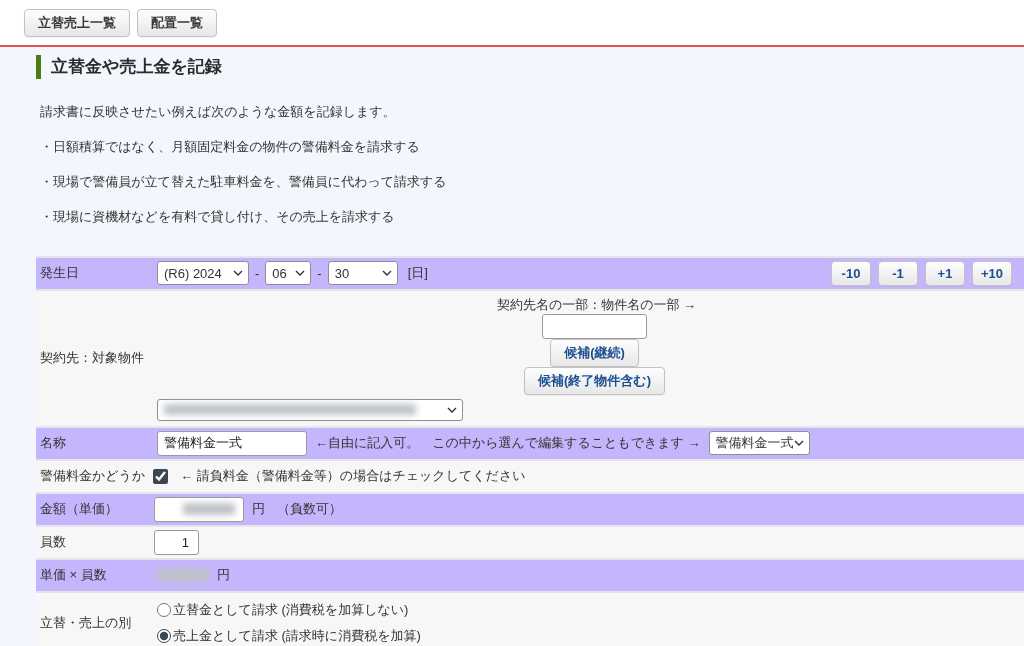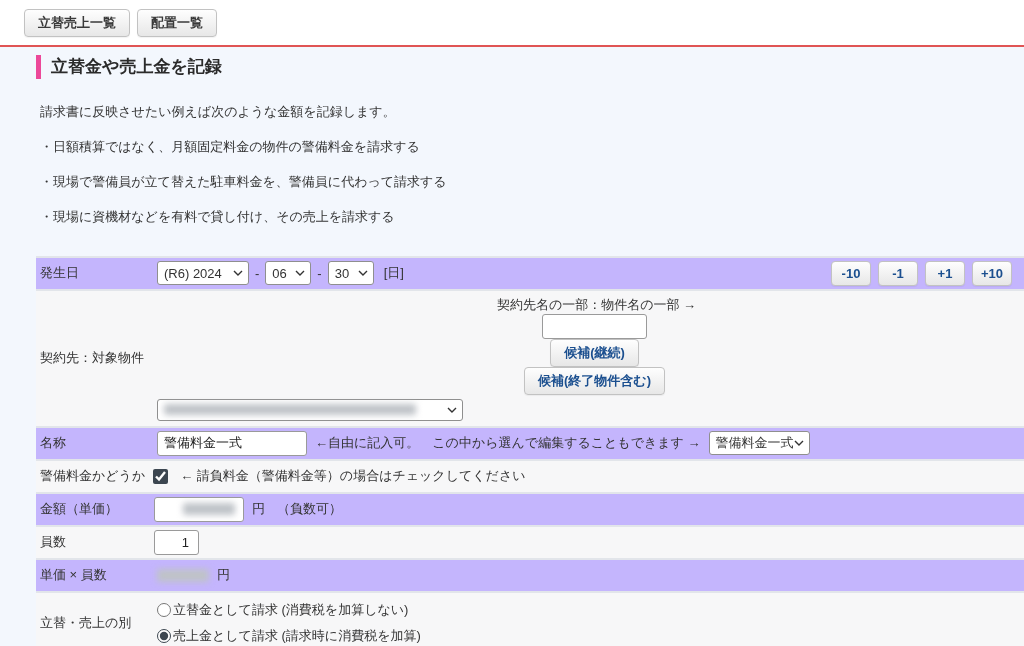--- a/index.html
+++ b/index.html
@@ -33,21 +33,21 @@
     cursor: pointer;
     box-shadow: 0 1px 1px rgba(0,0,0,.05);
     white-space: nowrap;
   }
   .btn--navy { color: #1b4f8f; }
   .btn--adjust { padding: 4px 0; min-width: 40px; }
   .btn--big { padding: 5px 15px; font-size: 10px; }
   
   .page-title {
     margin: 8px 0 0 36px;
-    border-left: 5px solid #ec4899;
+    border-left: 5px solid #4d7c0f;
     padding-left: 10px;
     font-size: 17px;
     font-weight: 700;
     color: #2b2b2b;
     line-height: 1.4;
   }
   
   .intro { margin-left: 40px; }
   .intro-lead { margin-top: 24px; }
   .intro-bullet { margin-top: 17px; }
@@ -144,21 +144,21 @@
           </svg>
       </div>
       <span class="ml6" style="margin-right:6px;">-</span>
       <div class="fake-select" style="width:46px;">
         <span>06</span>
         <svg class="chev" width="10" height="6" viewBox="0 0 10 6">
             <polyline points="1,1 5,5 9,1" fill="none" stroke="#333" stroke-width="1.4"></polyline>
           </svg>
       </div>
       <span class="ml6" style="margin-right:6px;">-</span>
-      <div class="fake-select" style="width:46px;">
+      <div class="fake-select" style="width:70px;">
         <span>30</span>
         <svg class="chev" width="10" height="6" viewBox="0 0 10 6">
             <polyline points="1,1 5,5 9,1" fill="none" stroke="#333" stroke-width="1.4"></polyline>
           </svg>
       </div>
       <span class="ml10">[日]</span>
       <span class="spacer"></span>
       <div class="adjust-group">
         <button class="btn btn--navy btn--adjust">-10</button>
         <button class="btn btn--navy btn--adjust">-1</button>

